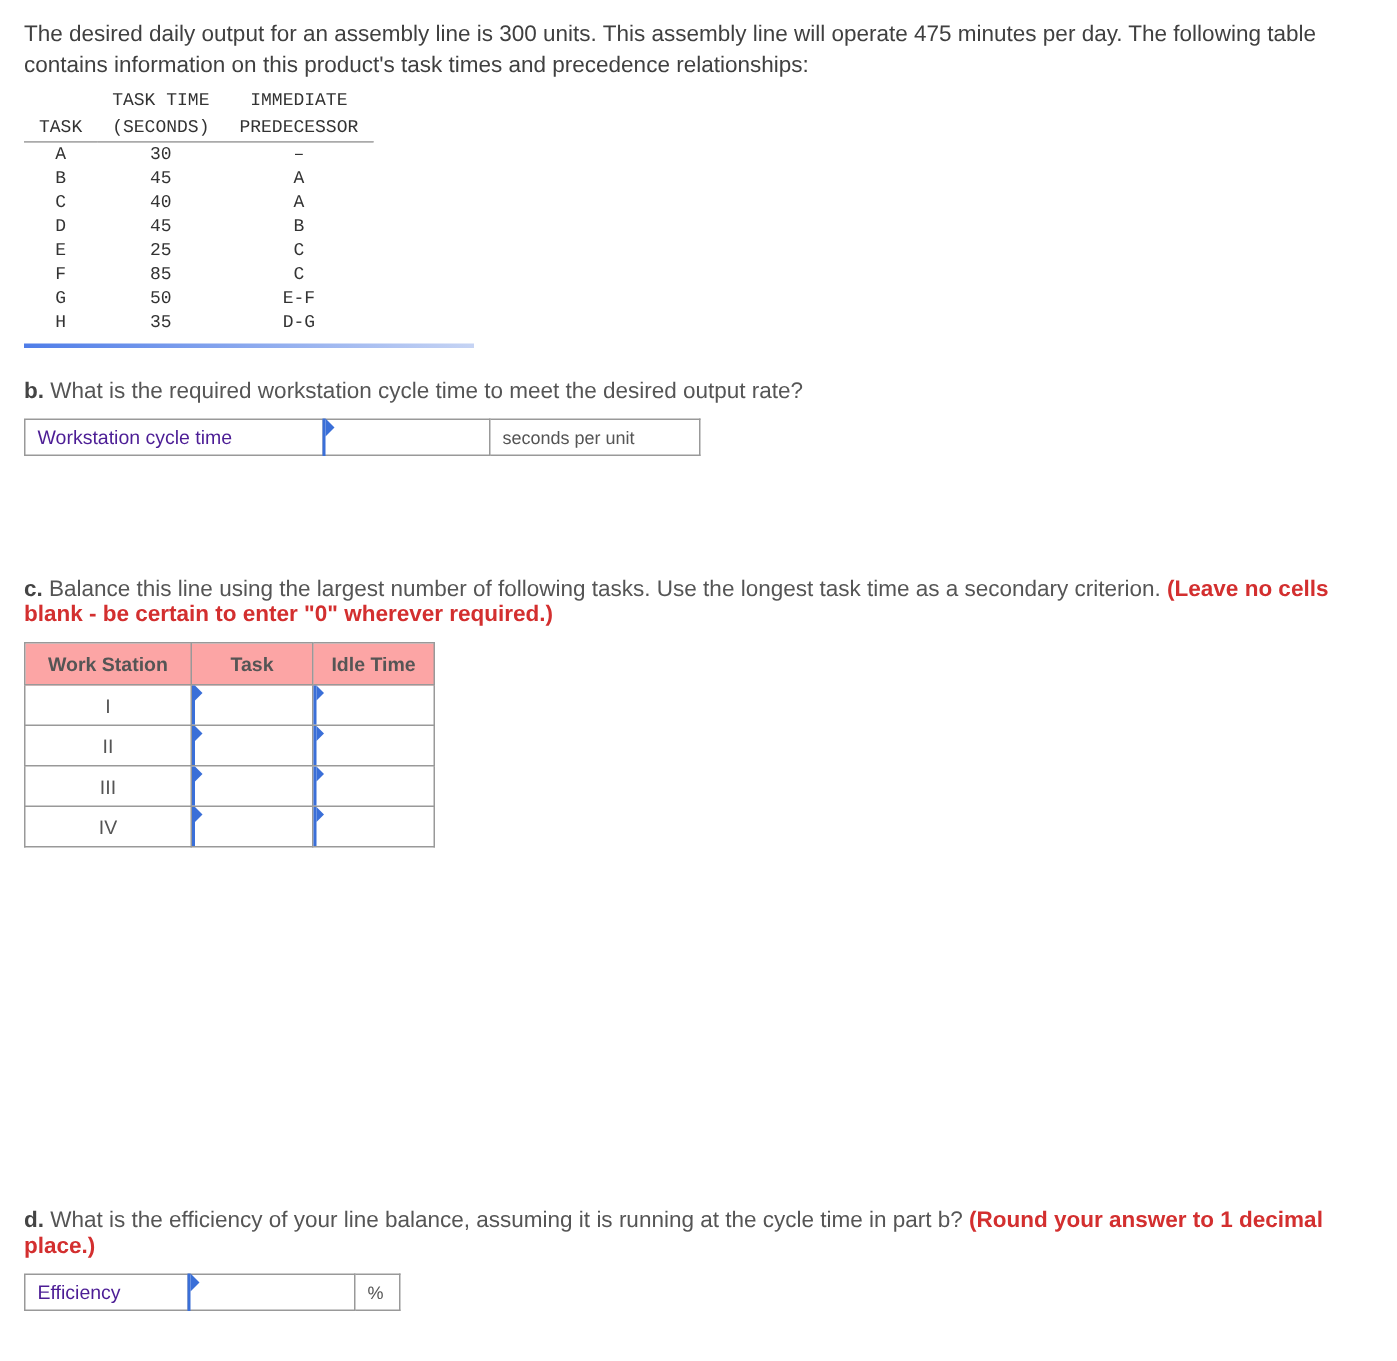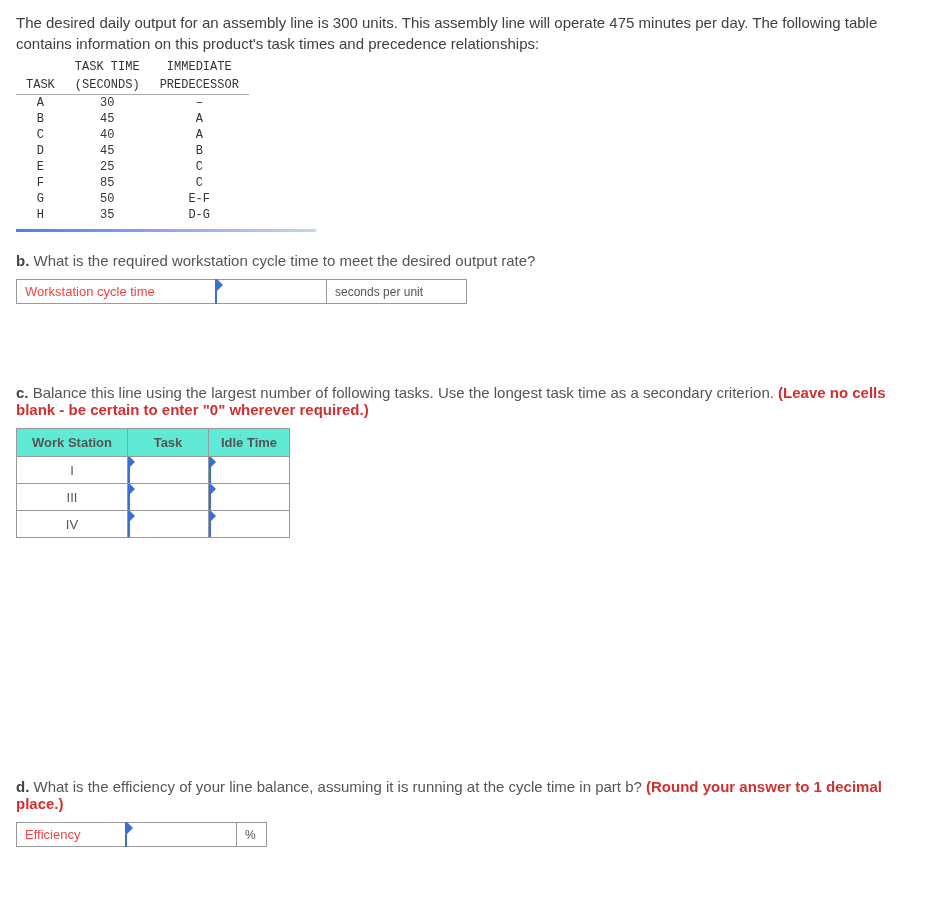--- a/index.html
+++ b/index.html
@@ -61,21 +61,21 @@
   }
   .answer-row {
     display: flex;
     align-items: stretch;
     margin-bottom: 40px;
   }
   .answer-label {
     border: 1px solid #999;
     padding: 4px 8px;
     font-size: 13px;
-    color: #ef4444;
+    color: #4c1d95;
     min-width: 200px;
     display: flex;
     align-items: center;
     box-sizing: border-box;
   }
   .answer-label.narrow { min-width: 110px; }
   .answer-input-wrap {
     border: 1px solid #999;
     border-left: none;
     width: 110px;
@@ -131,21 +131,21 @@
   }
   .ws-table th, .ws-table td {
     border: 1px solid #999;
     font-size: 13px;
     color: #555;
     text-align: center;
   }
   .ws-table th {
     padding: 6px 10px;
     font-weight: bold;
-    background: #5eead4;
+    background: #fca5a5;
   }
   .ws-table td.ws-label {
     padding: 4px 10px;
     min-width: 90px;
   }
   .ws-table td.ws-input-cell {
     padding: 0;
     width: 80px;
     height: 26px;
     position: relative;
@@ -271,20 +271,25 @@
       <th>Idle Time</th>
     </tr>
   </thead>
   <tbody>
       <tr>
         <td class="ws-label">I</td>
         <td class="ws-input-cell"><span class="cell-marker"></span><span class="cell-tri"></span><input type="text" style=""></td>
         <td class="ws-input-cell"><span class="cell-marker"></span><span class="cell-tri"></span><input type="text" style=""></td>
       </tr>
       <tr>
+        <td class="ws-label">II</td>
+        <td class="ws-input-cell"><span class="cell-marker"></span><span class="cell-tri"></span><input type="text" style=""></td>
+        <td class="ws-input-cell"><span class="cell-marker"></span><span class="cell-tri"></span><input type="text" style=""></td>
+      </tr>
+      <tr>
         <td class="ws-label">III</td>
         <td class="ws-input-cell"><span class="cell-marker"></span><span class="cell-tri"></span><input type="text" style=""></td>
         <td class="ws-input-cell"><span class="cell-marker"></span><span class="cell-tri"></span><input type="text" style=""></td>
       </tr>
       <tr>
         <td class="ws-label">IV</td>
         <td class="ws-input-cell"><span class="cell-marker"></span><span class="cell-tri"></span><input type="text" style=""></td>
         <td class="ws-input-cell"><span class="cell-marker"></span><span class="cell-tri"></span><input type="text" style=""></td>
       </tr>
     </tbody>

